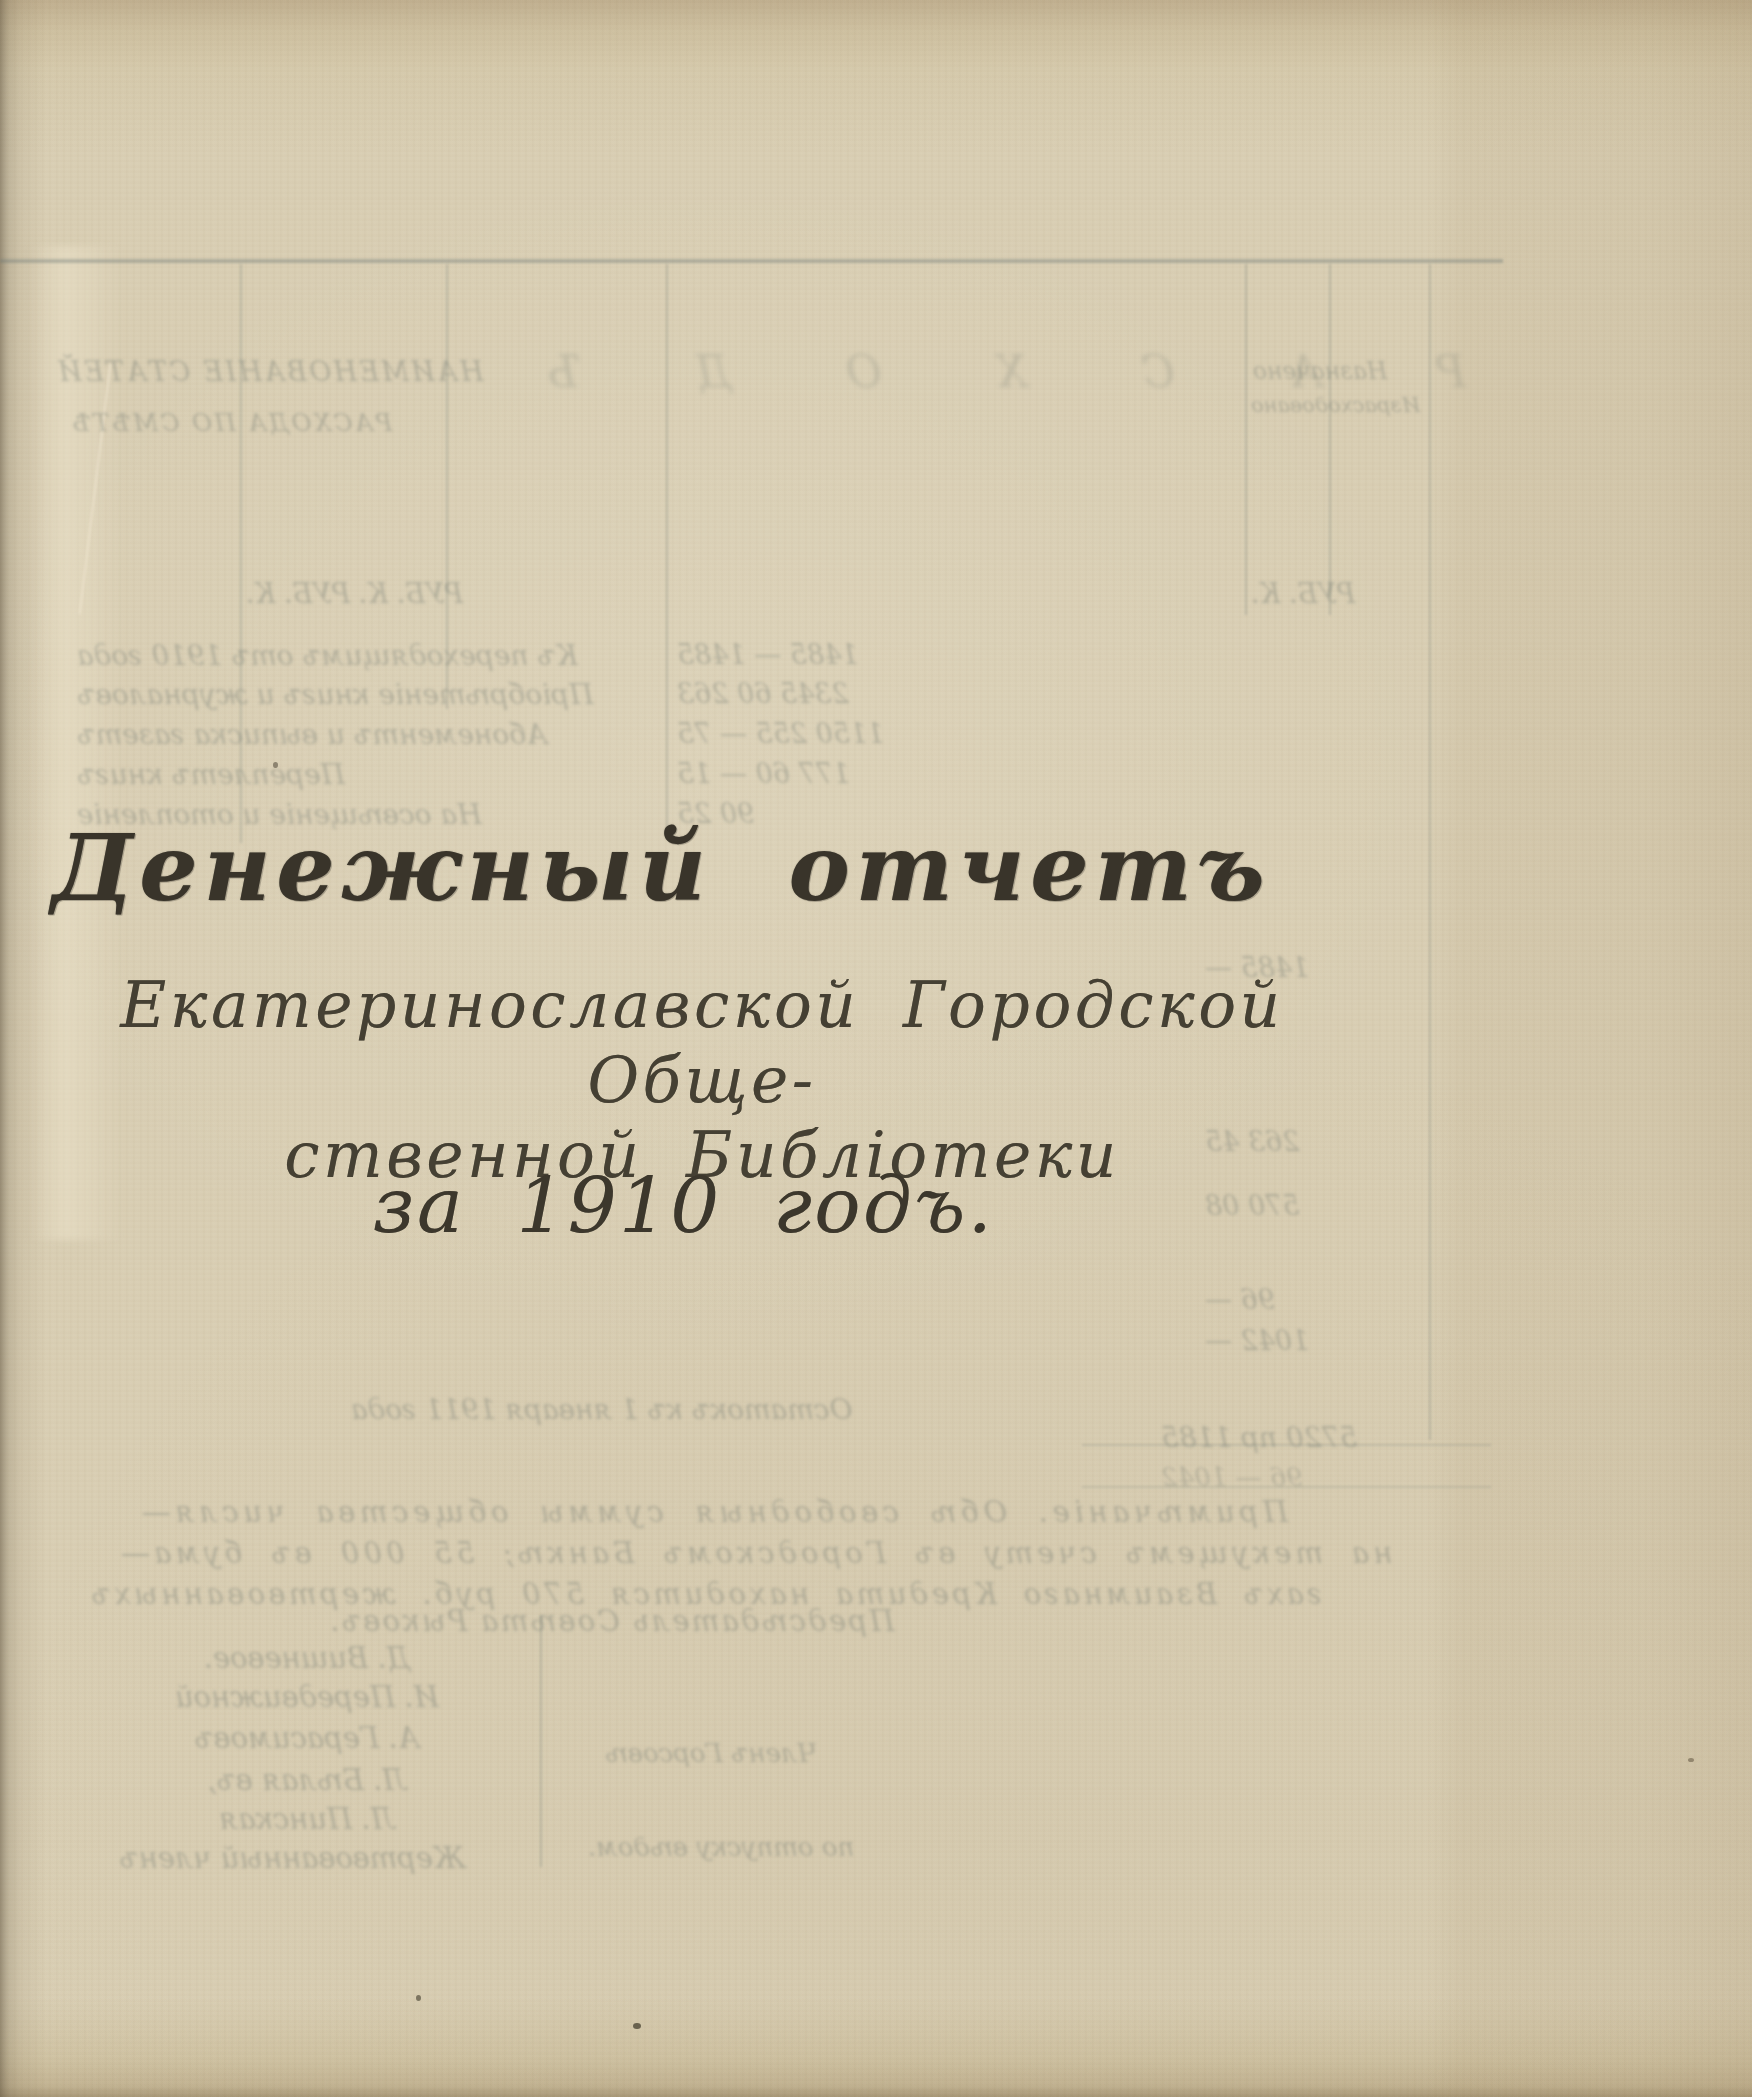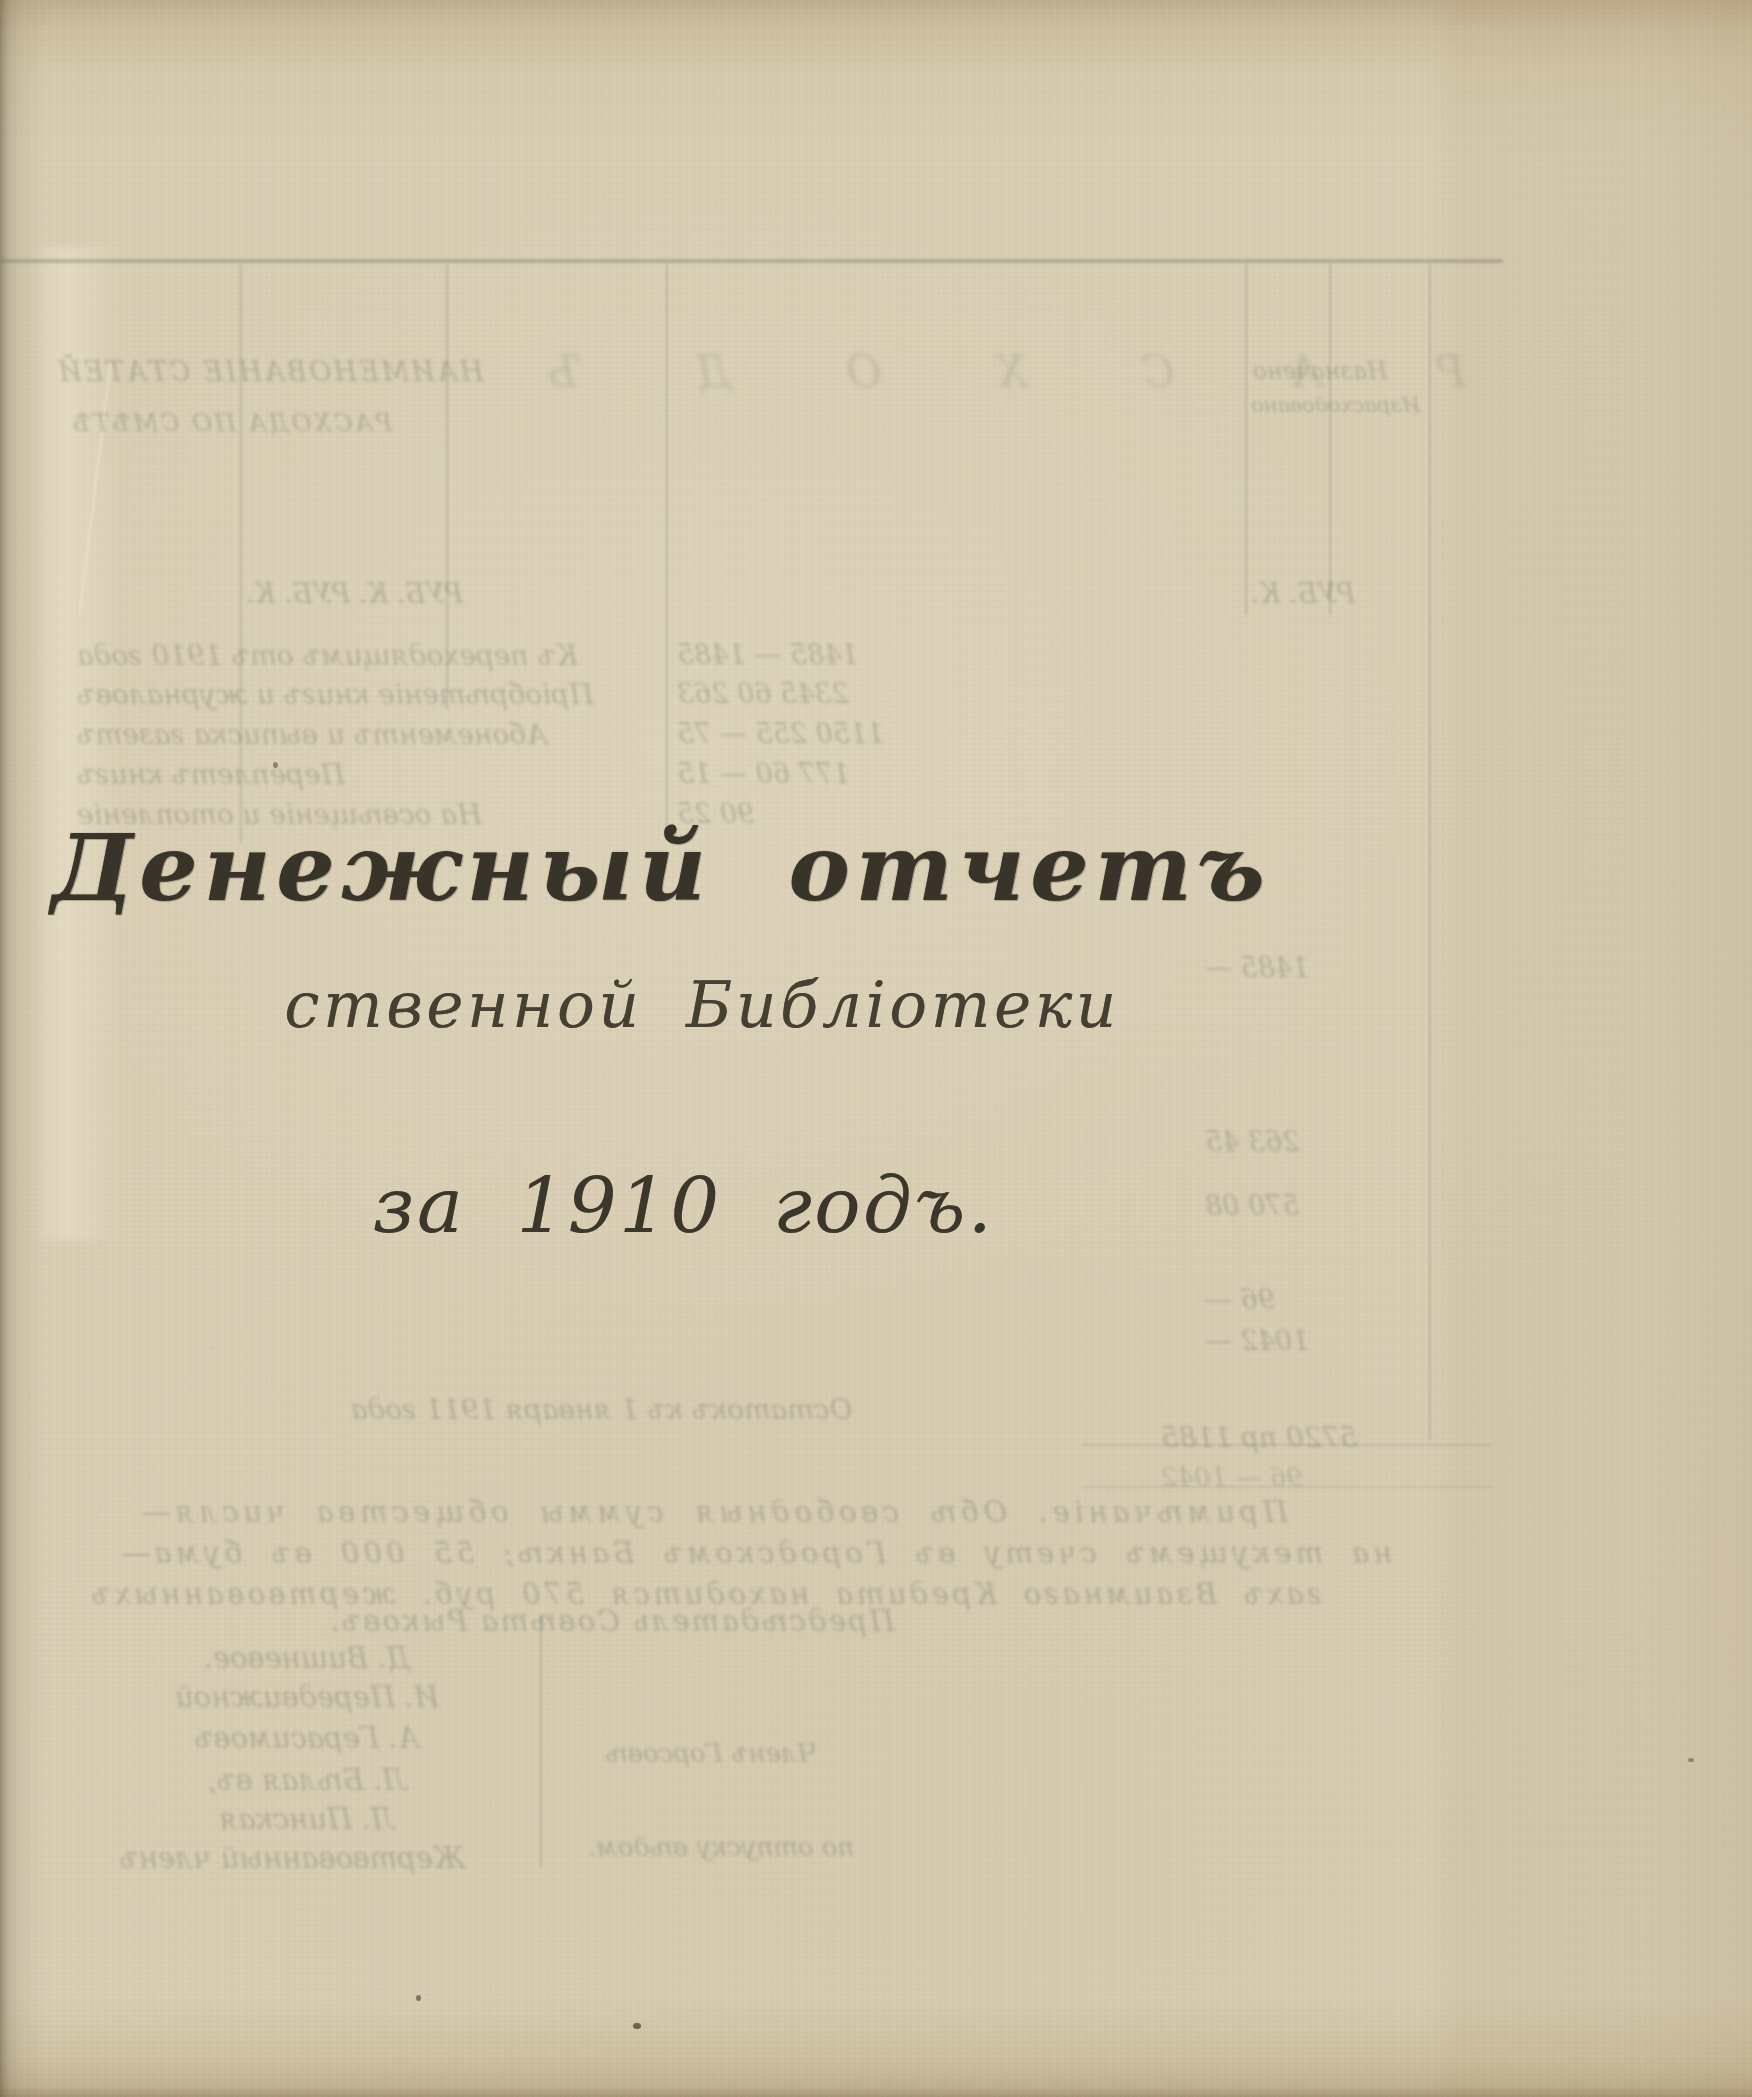--- a/index.html
+++ b/index.html
@@ -119,20 +119,21 @@
 <div class="abs gtext" style="left:105px;width:404px;text-align:center;top:1680px;font-size:29px;font-style:italic;">И. Передвижной</div>
 <div class="abs gtext" style="left:105px;width:404px;text-align:center;top:1721px;font-size:29px;font-style:italic;">А. Герасимовъ</div>
 <div class="abs gtext" style="left:105px;width:404px;text-align:center;top:1763px;font-size:29px;font-style:italic;">Л. Бѣлая въ,</div>
 <div class="abs gtext" style="left:105px;width:404px;text-align:center;top:1802px;font-size:29px;font-style:italic;">Л. Пинская</div>
 <div class="abs gtext" style="left:70px;width:445px;text-align:center;top:1841px;font-size:29px;font-style:italic;">Жертвованный членъ</div>
 <div class="abs gtext" style="left:605px;top:1738px;font-size:26px;">Членъ Горсовѣ</div>
 <div class="abs gtext" style="left:588px;top:1832px;font-size:26px;">по отпуску вѣдом.</div>
 
 <div class="abs main-title">Денежный отчетъ</div>
 <div class="abs subtitle">
+  <div>Екатеринославской  Городской  Обще-</div>
   <div>ственной  Библіотеки</div>
 </div>
 <div class="abs year-line">за 1910 годъ.</div>
 
 <div class="abs speck" style="left:273px;top:762px;width:4.7px;height:5.8px;background:#5a5242;opacity:.6;"></div>
 <div class="abs speck" style="left:416px;top:1995px;width:5.3px;height:6.4px;background:#57503f;opacity:.7;"></div>
 <div class="abs speck" style="left:633px;top:2023px;width:7.6px;height:5.8px;background:#4c4535;opacity:.78;"></div>
 <div class="abs speck" style="left:1688px;top:1758px;width:5.8px;height:4.1px;background:#6a5f4a;opacity:.6;"></div>
 
 

